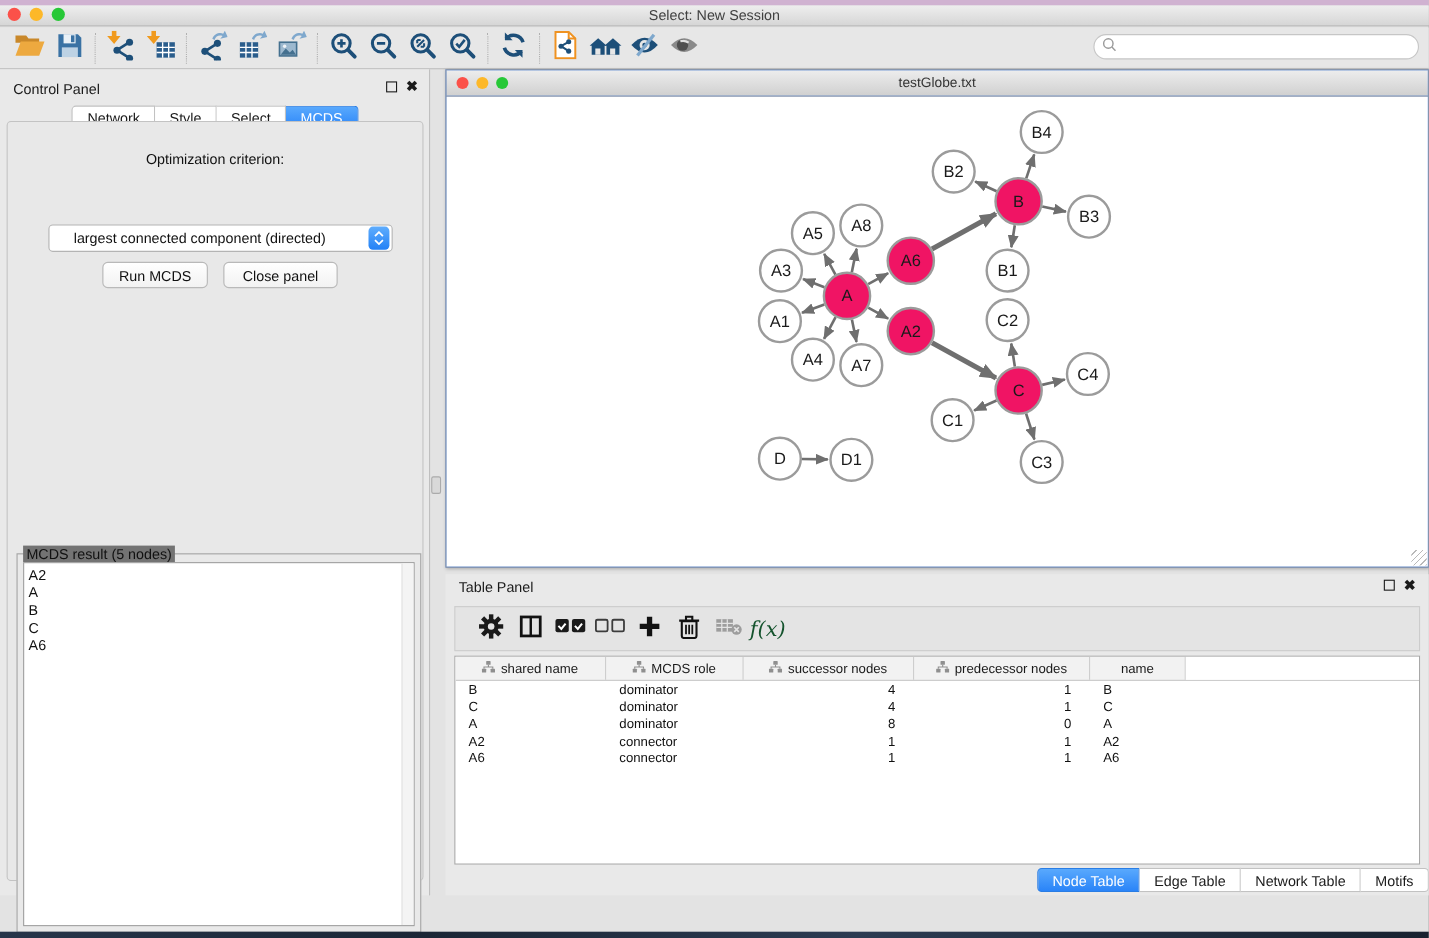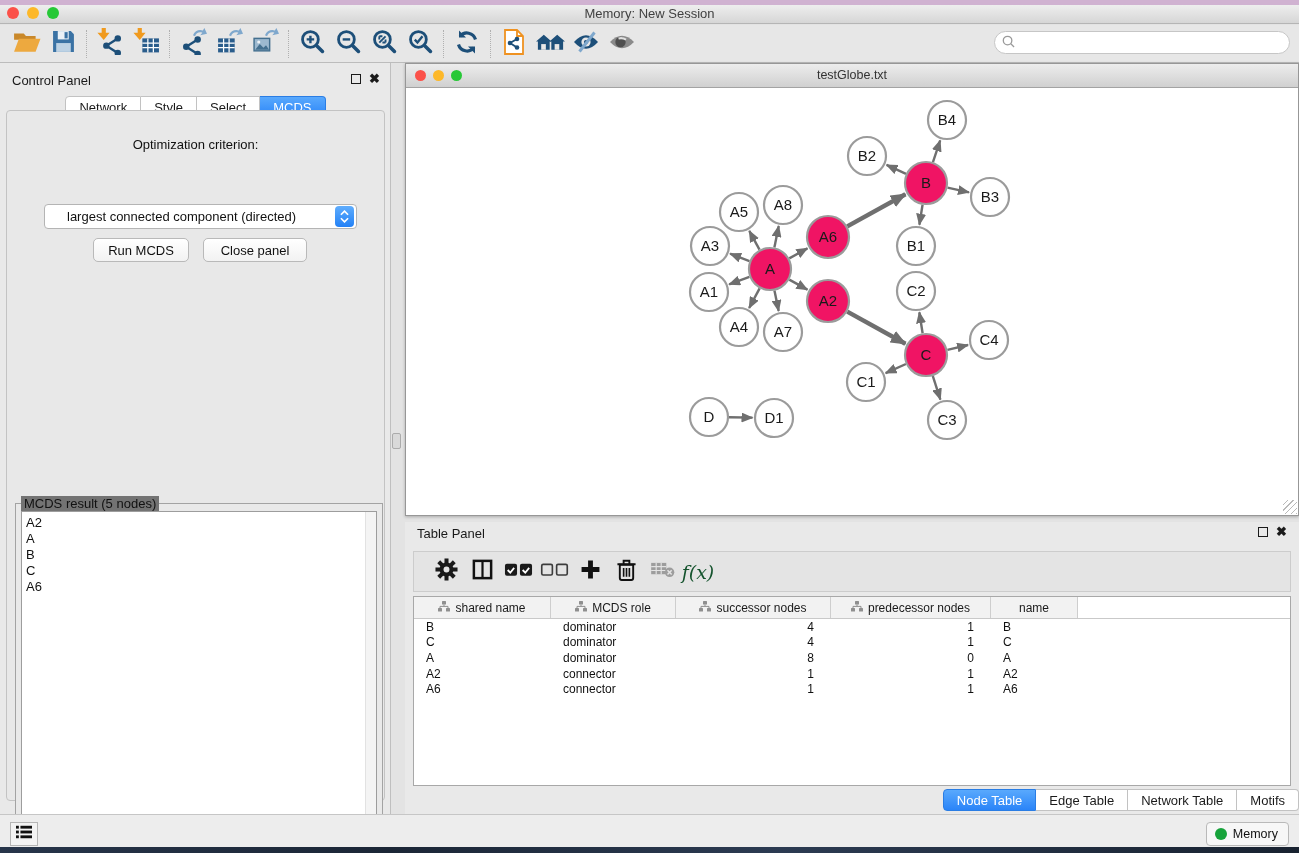--- a/index.html
+++ b/index.html
@@ -155,21 +155,21 @@
 <body>
 
 <div id="app">
 
   <div id="menu-strip" class="abs"></div>
 
   <div id="titlebar" class="abs">
     <span class="traffic" style="left:7px;background:#fb5149;"></span>
     <span class="traffic" style="left:27px;background:#fdb829;"></span>
     <span class="traffic" style="left:47px;background:#27c837;"></span>
-    <div id="window-title">Memory: New Session</div>
+    <div id="window-title">Select: New Session</div>
   </div>
 
   <div id="toolbar" class="abs">
     <div id="tb-icons" style="display:flex;align-items:center;">
         <div class="tb-btn">
           <span><svg viewBox="0 0 26 22" width="28" height="24">
               <path d="M1 3h9l2 2.4h9V9H1z" fill="#c9882a"></path>
               <path d="M5.5 8h20l-4.5 12H1z" fill="#eda93f"></path>
             </svg></span>
         </div>
@@ -644,35 +644,15 @@
         </div>
     </div>
     <div id="tp-tabs">
         <div class="seg-tab active">Node Table</div>
         <div class="seg-tab">Edge Table</div>
         <div class="seg-tab">Network Table</div>
         <div class="seg-tab">Motifs</div>
       </div>
   </div>
 
-  <div id="status-bar" class="abs">
-    <div id="rows-btn">
-      <span>
-        <svg viewBox="0 0 20 18" width="18" height="16">
-            <g fill="#111">
-              <rect x="1" y="2" width="3.2" height="3.2"></rect>
-              <rect x="6" y="2" width="13" height="3.2"></rect>
-              <rect x="1" y="7.4" width="3.2" height="3.2"></rect>
-              <rect x="6" y="7.4" width="13" height="3.2"></rect>
-              <rect x="1" y="12.8" width="3.2" height="3.2"></rect>
-              <rect x="6" y="12.8" width="13" height="3.2"></rect>
-            </g>
-          </svg>
-      </span>
-    </div>
-    <div id="memory-btn">
-      <span id="memory-dot"></span>
-      <span>Memory</span>
-    </div>
-  </div>
 
   <div id="desktop-strip" class="abs"></div>
 </div>
 
 </body></html>

